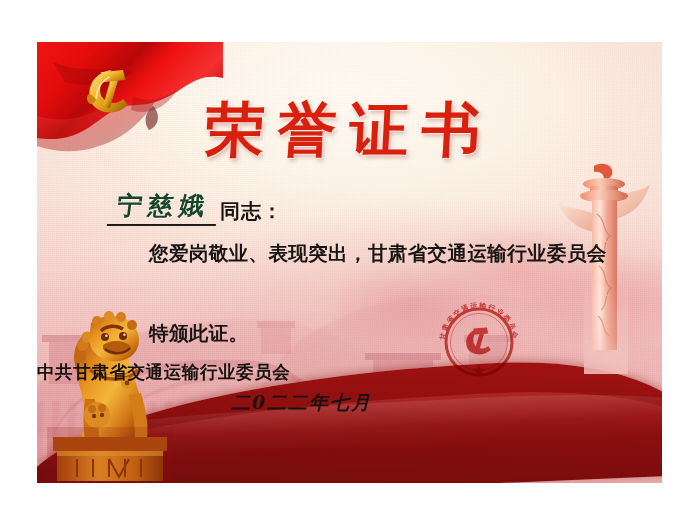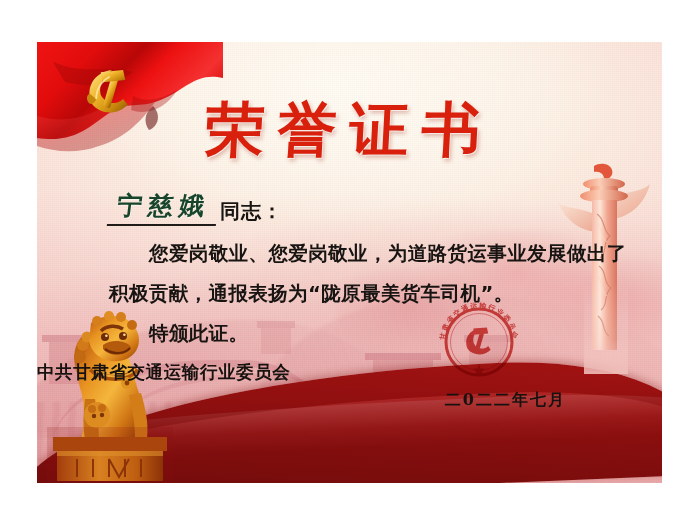--- a/index.html
+++ b/index.html
@@ -153,24 +153,25 @@
   #body-line-2{top:238px;}
   #body-line-3{top:278px;text-indent:40px;}
 
   #signer{
     position:absolute;left:0;right:36px;top:318px;text-align:left;
     font-family:"DejaVu Serif","Liberation Serif",serif;
     font-size:17.5px;font-weight:700;color:#17120f;letter-spacing:.6px;
     white-space:nowrap;
   }
   #date{
-    position:absolute;left:0;right:96px;top:348px;text-align:right;
+    position:absolute;left:0;right:96px;top:348px;text-align:center;
     font-family:"DejaVu Serif","Liberation Serif",serif;
-    font-size:16px;font-weight:700;color:#17120f;letter-spacing:2px;
+    font-size:19px;font-weight:700;color:#17120f;letter-spacing:2px;
     white-space:nowrap;
+    font-style:italic;
   }
 
   
   #seal{
     position:absolute;left:398px;top:256px;width:88px;height:88px;
     opacity:.78;mix-blend-mode:multiply;pointer-events:none;
   }
 </style>
 </head>
 <body>
@@ -384,22 +385,21 @@
 
     <div id="content">
 
       <div id="title">荣誉证书</div>
 
       <div id="name-row">
         <div id="awardee-name">宁慈娥</div>
         <div id="comrade-label">同志：</div>
       </div>
 
-      <div class="body-line" id="body-line-1">您爱岗敬业、您爱岗敬业，为道路货运事业发展做出了</div>
-      <div class="body-line" id="body-line-2">积极贡献，通报表扬为“陇原最美货车司机”。</div>
+      <div class="body-line" id="body-line-1">您爱岗敬业、表现突出，甘肃省交通运输行业委员会</div>
       <div class="body-line" id="body-line-3">特颁此证。</div>
 
       <div id="signer">中共甘肃省交通运输行业委员会</div>
       <div id="date">二0二二年七月</div>
     </div>
 
   </div>
 </div>
 
 </body></html>

